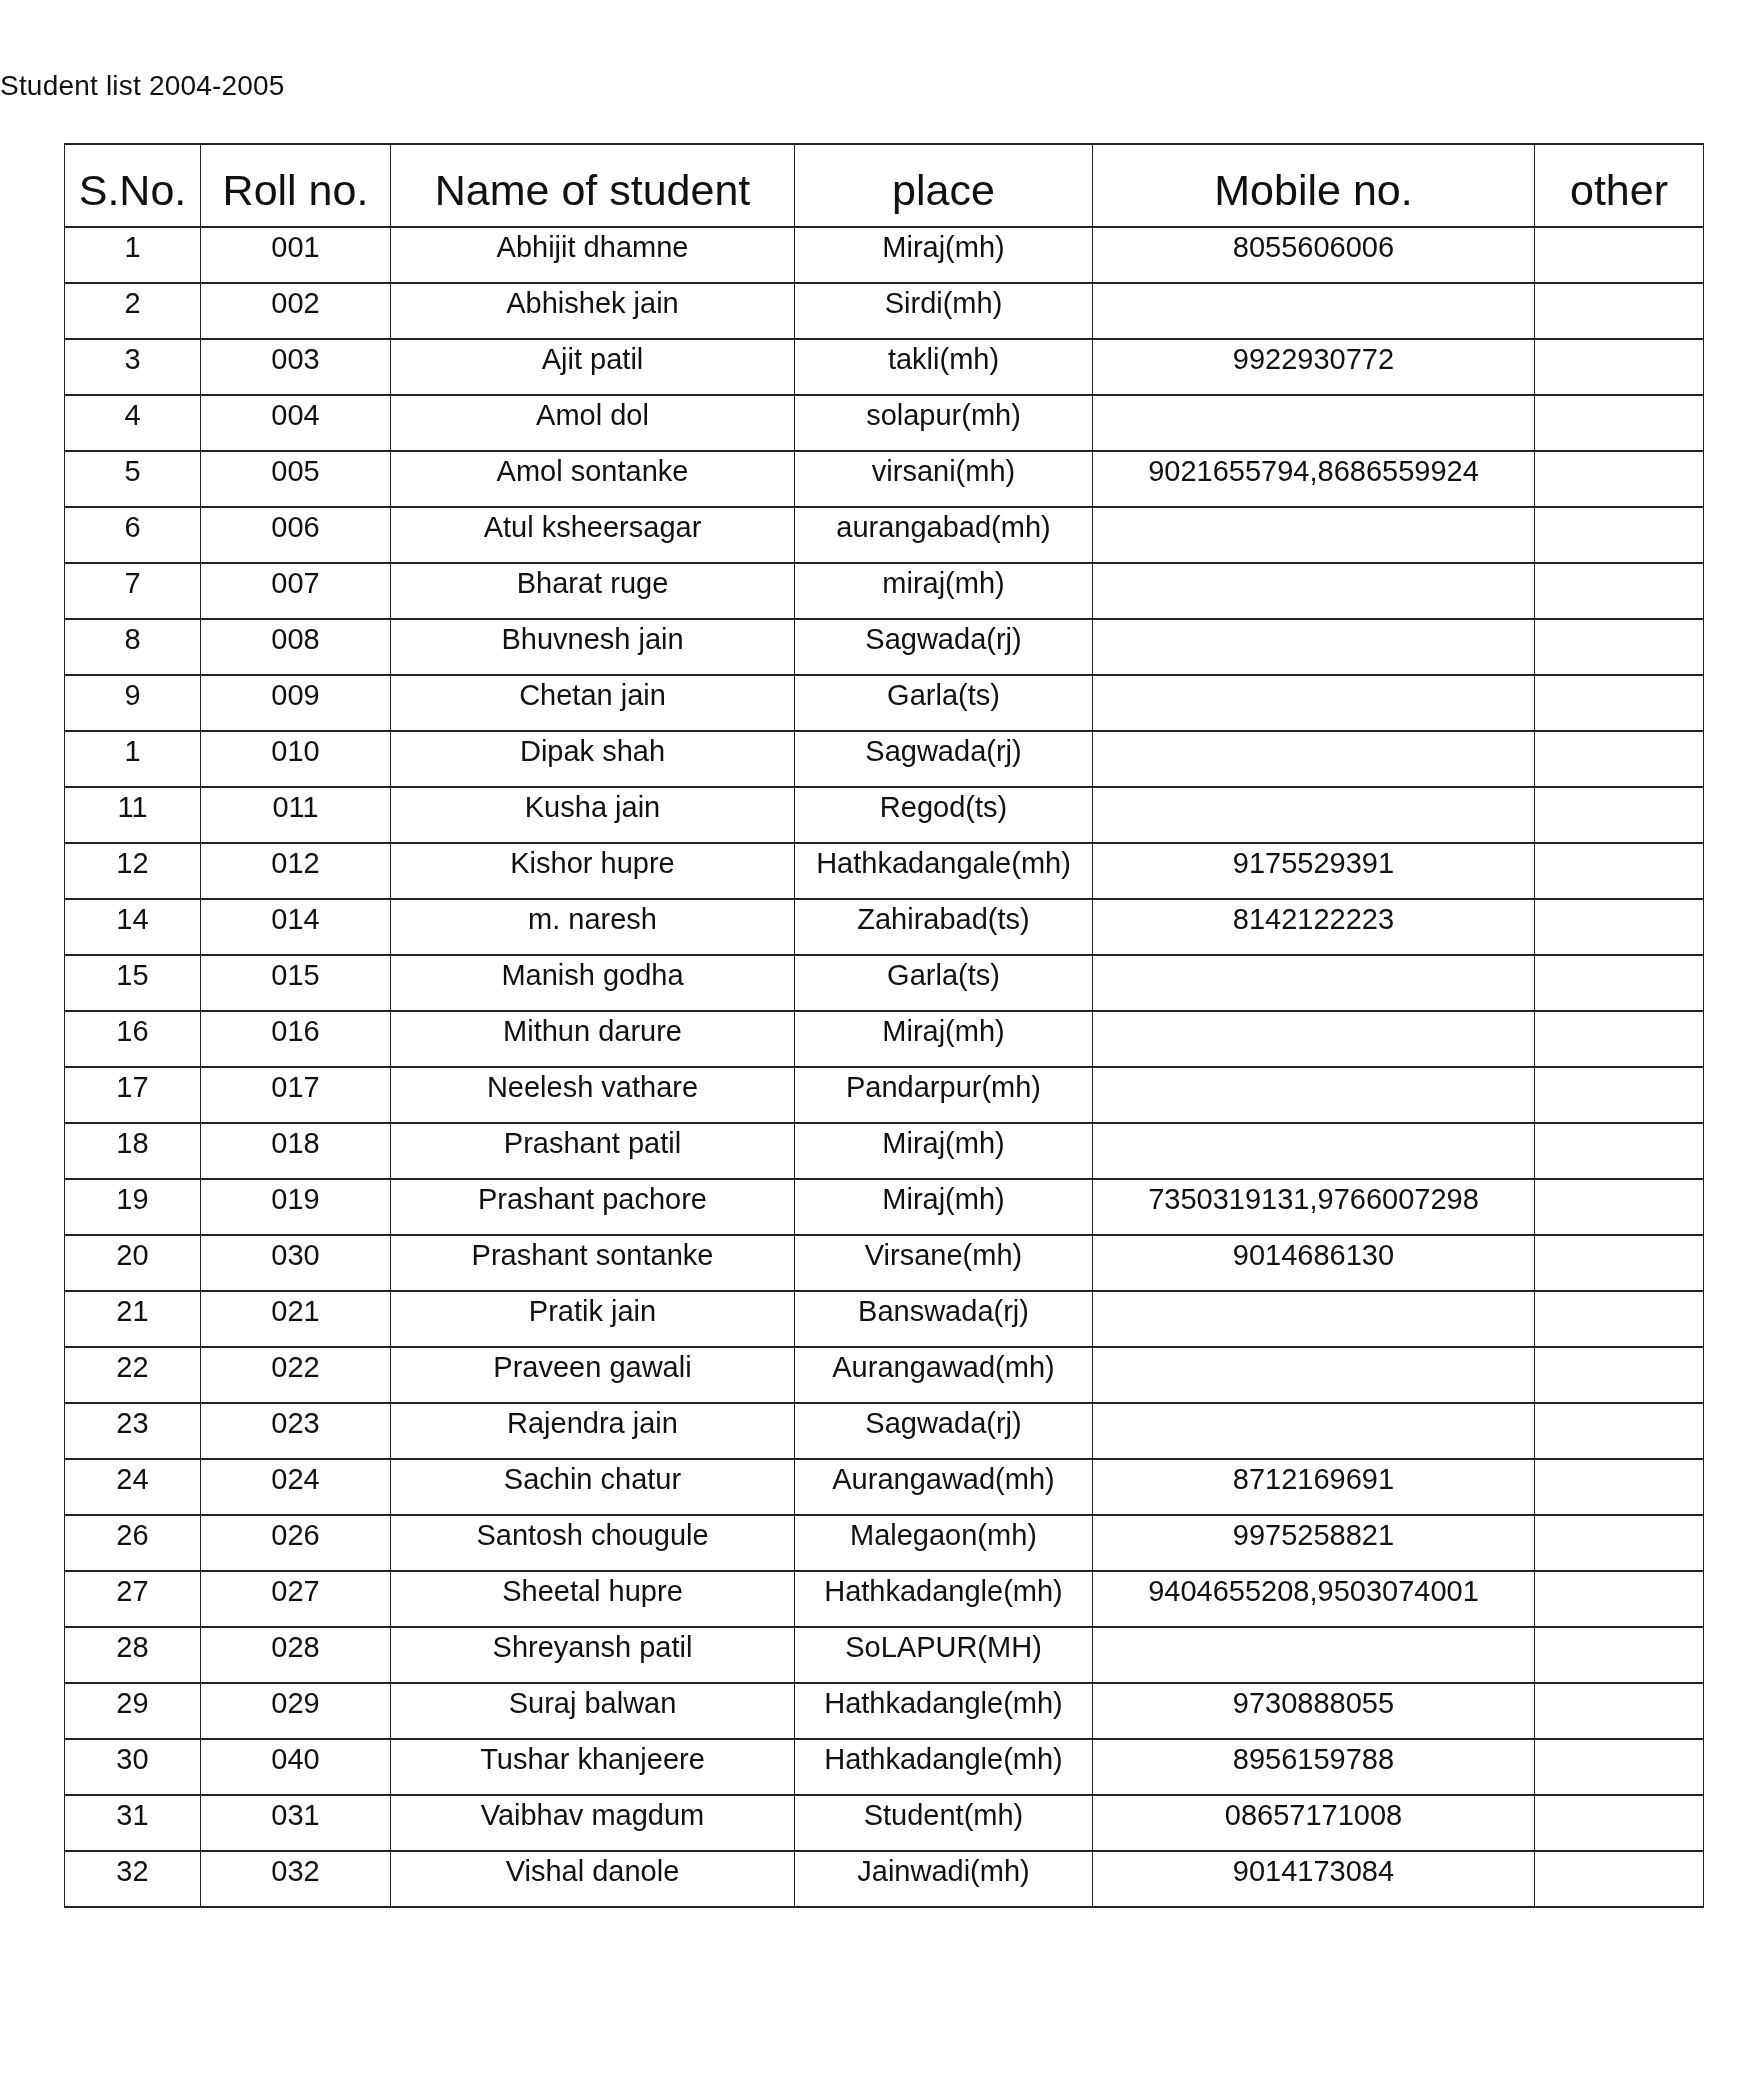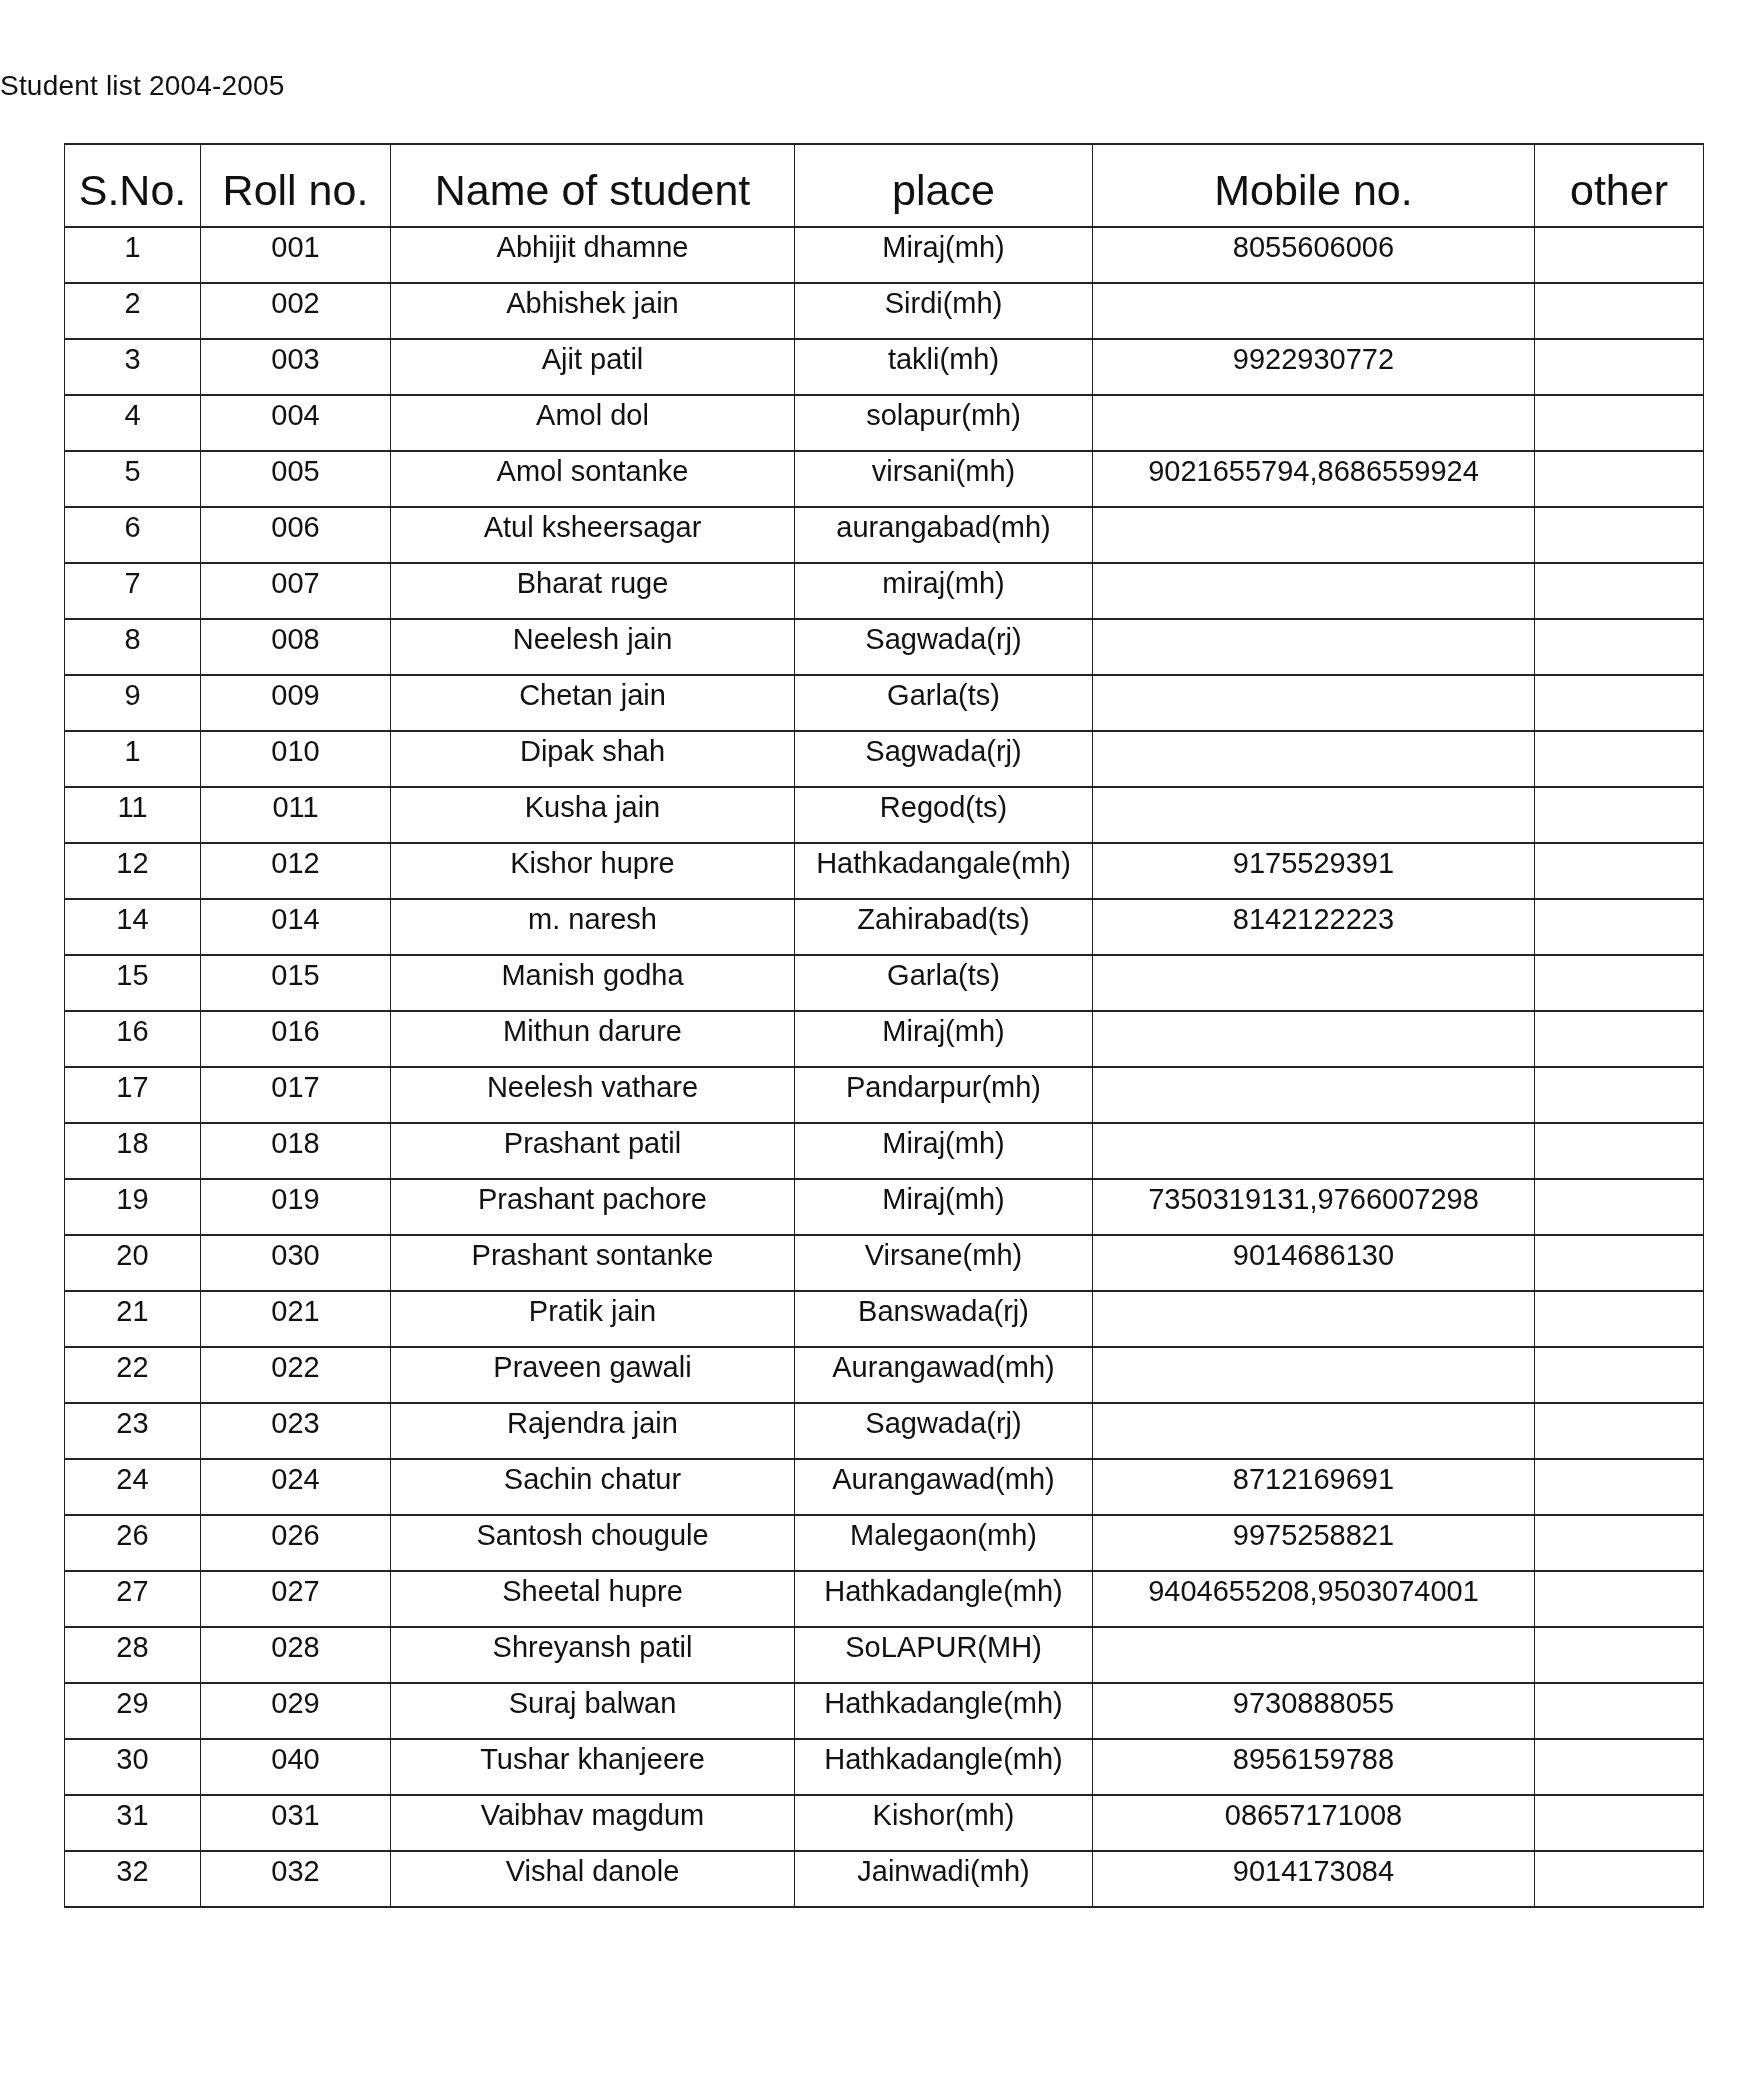--- a/index.html
+++ b/index.html
@@ -145,21 +145,21 @@
         <td>7</td>
         <td>007</td>
         <td>Bharat ruge</td>
         <td>miraj(mh)</td>
         <td></td>
         <td></td>
       </tr>
       <tr>
         <td>8</td>
         <td>008</td>
-        <td>Neelesh jain</td>
+        <td>Bhuvnesh jain</td>
         <td>Sagwada(rj)</td>
         <td></td>
         <td></td>
       </tr>
       <tr>
         <td>9</td>
         <td>009</td>
         <td>Chetan jain</td>
         <td>Garla(ts)</td>
         <td></td>
@@ -314,21 +314,21 @@
         <td>040</td>
         <td>Tushar khanjeere</td>
         <td>Hathkadangle(mh)</td>
         <td>8956159788</td>
         <td></td>
       </tr>
       <tr>
         <td>31</td>
         <td>031</td>
         <td>Vaibhav magdum</td>
-        <td>Kishor(mh)</td>
+        <td>Student(mh)</td>
         <td>08657171008</td>
         <td></td>
       </tr>
       <tr>
         <td>32</td>
         <td>032</td>
         <td>Vishal danole</td>
         <td>Jainwadi(mh)</td>
         <td>9014173084</td>
         <td></td>

